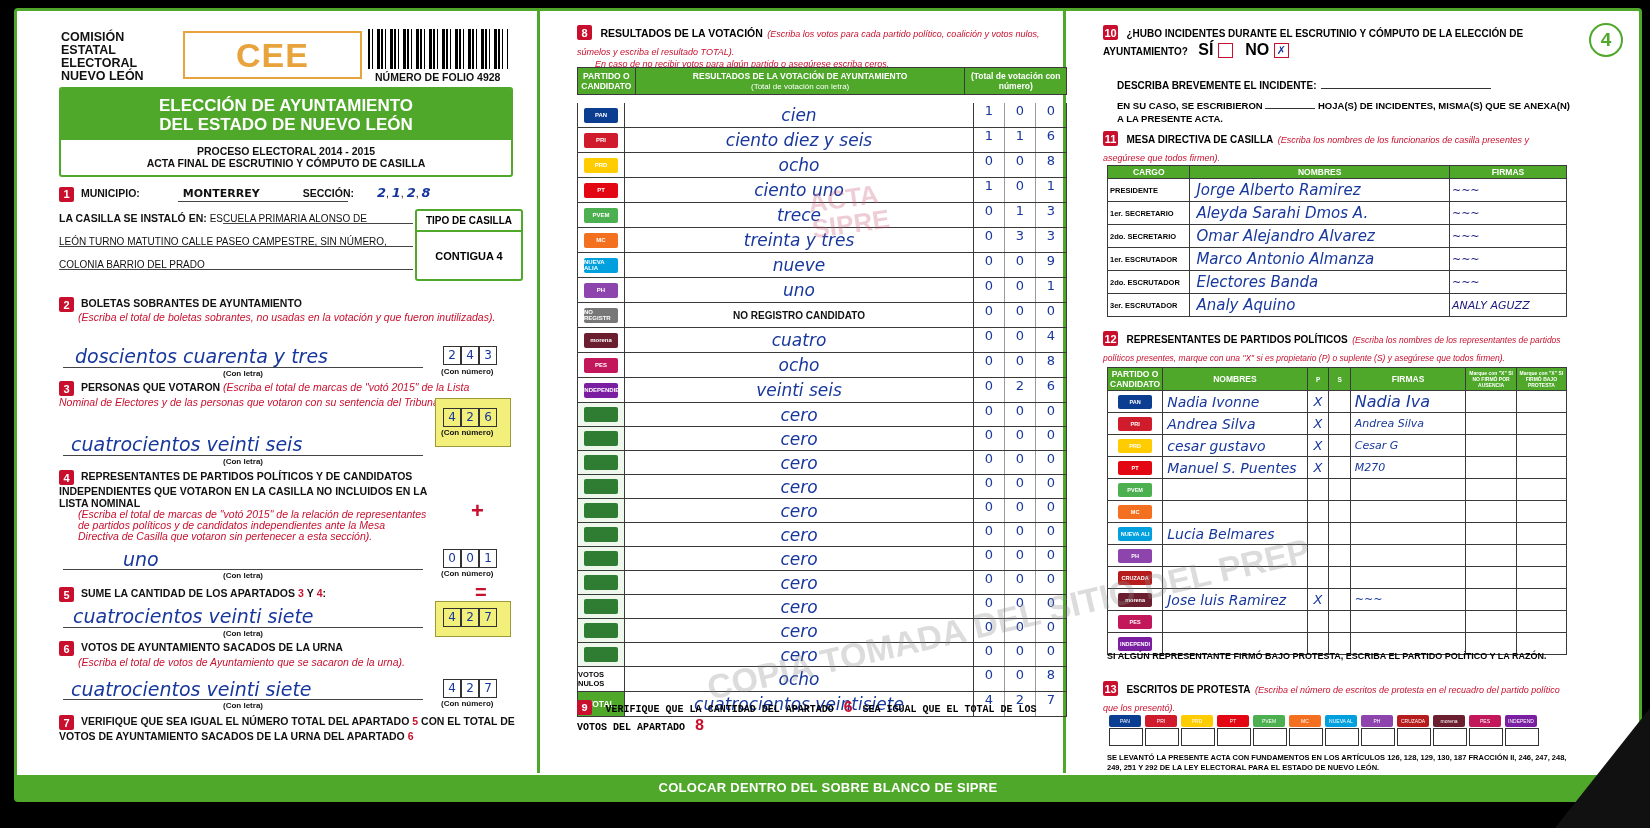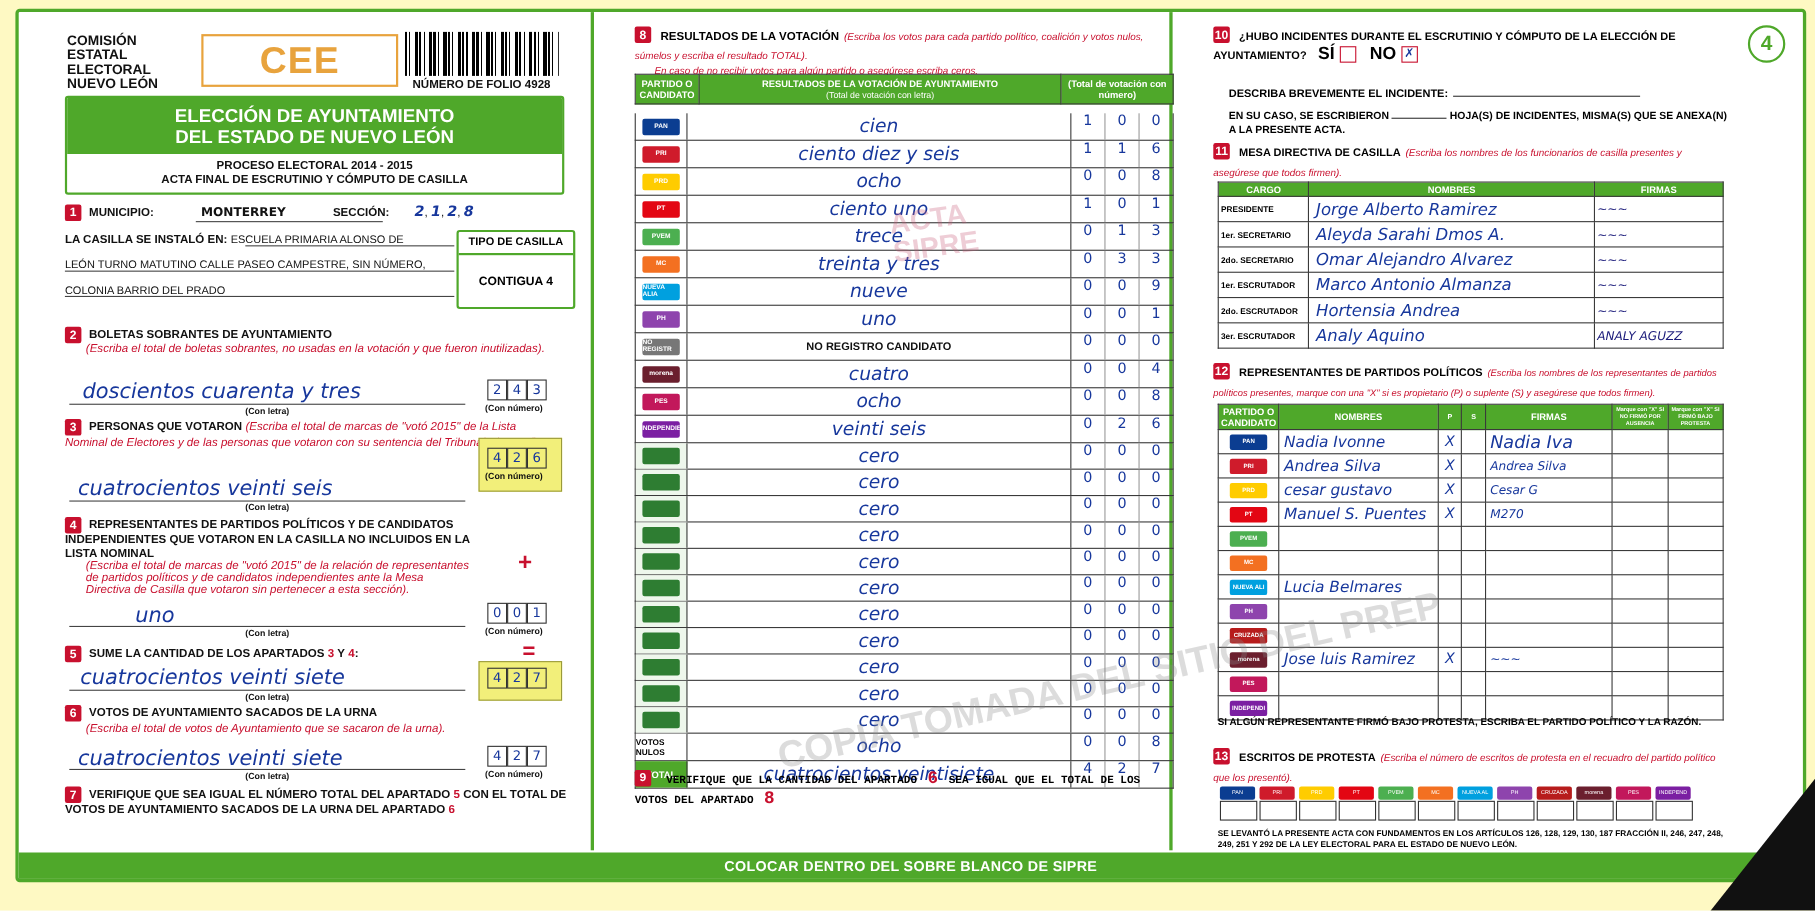--- a/index.html
+++ b/index.html
@@ -1,17 +1,17 @@
 <!DOCTYPE html>
 <html><head>
 <meta charset="utf-8">
 <style>
   html,body{margin:0;padding:0;background:#ffffff;}
   body{font-family:"Liberation Sans", sans-serif;}
-  #page{position:relative;width:1650px;height:828px;background:#fef9c3;overflow:hidden;}
+  #page{position:relative;width:1650px;height:828px;background:#000000;overflow:hidden;}
   .red{color:#c8102e;}
   .redi{color:#c8102e;font-style:italic;}
   .sheet{position:absolute;left:14px;top:8px;width:1622px;height:788px;background:#fff;border:3px solid #4fa82a;border-radius:4px;}
   .colsep{position:absolute;top:0;bottom:26px;width:3px;background:#4fa82a;}
   .footerbar{position:absolute;left:0;right:0;bottom:0;height:24px;background:#4fa82a;color:#fff;font-size:13px;font-weight:bold;display:flex;align-items:center;justify-content:center;letter-spacing:.3px;}
   .numbox{display:inline-flex;width:15px;height:15px;background:#c8102e;color:#fff;font-size:11px;font-weight:bold;align-items:center;justify-content:center;border-radius:2px;vertical-align:middle;}
   .hw{font-family:"DejaVu Sans", sans-serif;color:#17379c;font-style:italic;}
   .tiny{font-size:8px;}
   
   .lc{position:absolute;left:6px;top:4px;width:520px;height:780px;}
@@ -591,21 +591,21 @@
               <td class="hw" style="font-size: 15px; padding-left: 6px;">Omar Alejandro Alvarez</td>
               <td class="hw" style="font-size: 11px; color: rgb(26, 26, 122);">~~~</td>
             </tr>
             <tr>
               <td style="font-size: 7.5px; font-weight: bold; height: 20px;">1er. ESCRUTADOR</td>
               <td class="hw" style="font-size: 15px; padding-left: 6px;">Marco Antonio Almanza</td>
               <td class="hw" style="font-size: 11px; color: rgb(26, 26, 122);">~~~</td>
             </tr>
             <tr>
               <td style="font-size: 7.5px; font-weight: bold; height: 20px;">2do. ESCRUTADOR</td>
-              <td class="hw" style="font-size: 15px; padding-left: 6px;">Hortensia Andrea</td>
+              <td class="hw" style="font-size: 15px; padding-left: 6px;">Electores Banda</td>
               <td class="hw" style="font-size: 11px; color: rgb(26, 26, 122);">~~~</td>
             </tr>
             <tr>
               <td style="font-size: 7.5px; font-weight: bold; height: 20px;">3er. ESCRUTADOR</td>
               <td class="hw" style="font-size: 15px; padding-left: 6px;">Analy Aquino</td>
               <td class="hw" style="font-size: 11px; color: rgb(26, 26, 122);">ANALY AGUZZ</td>
             </tr>
           </tbody>
       </table>
 

